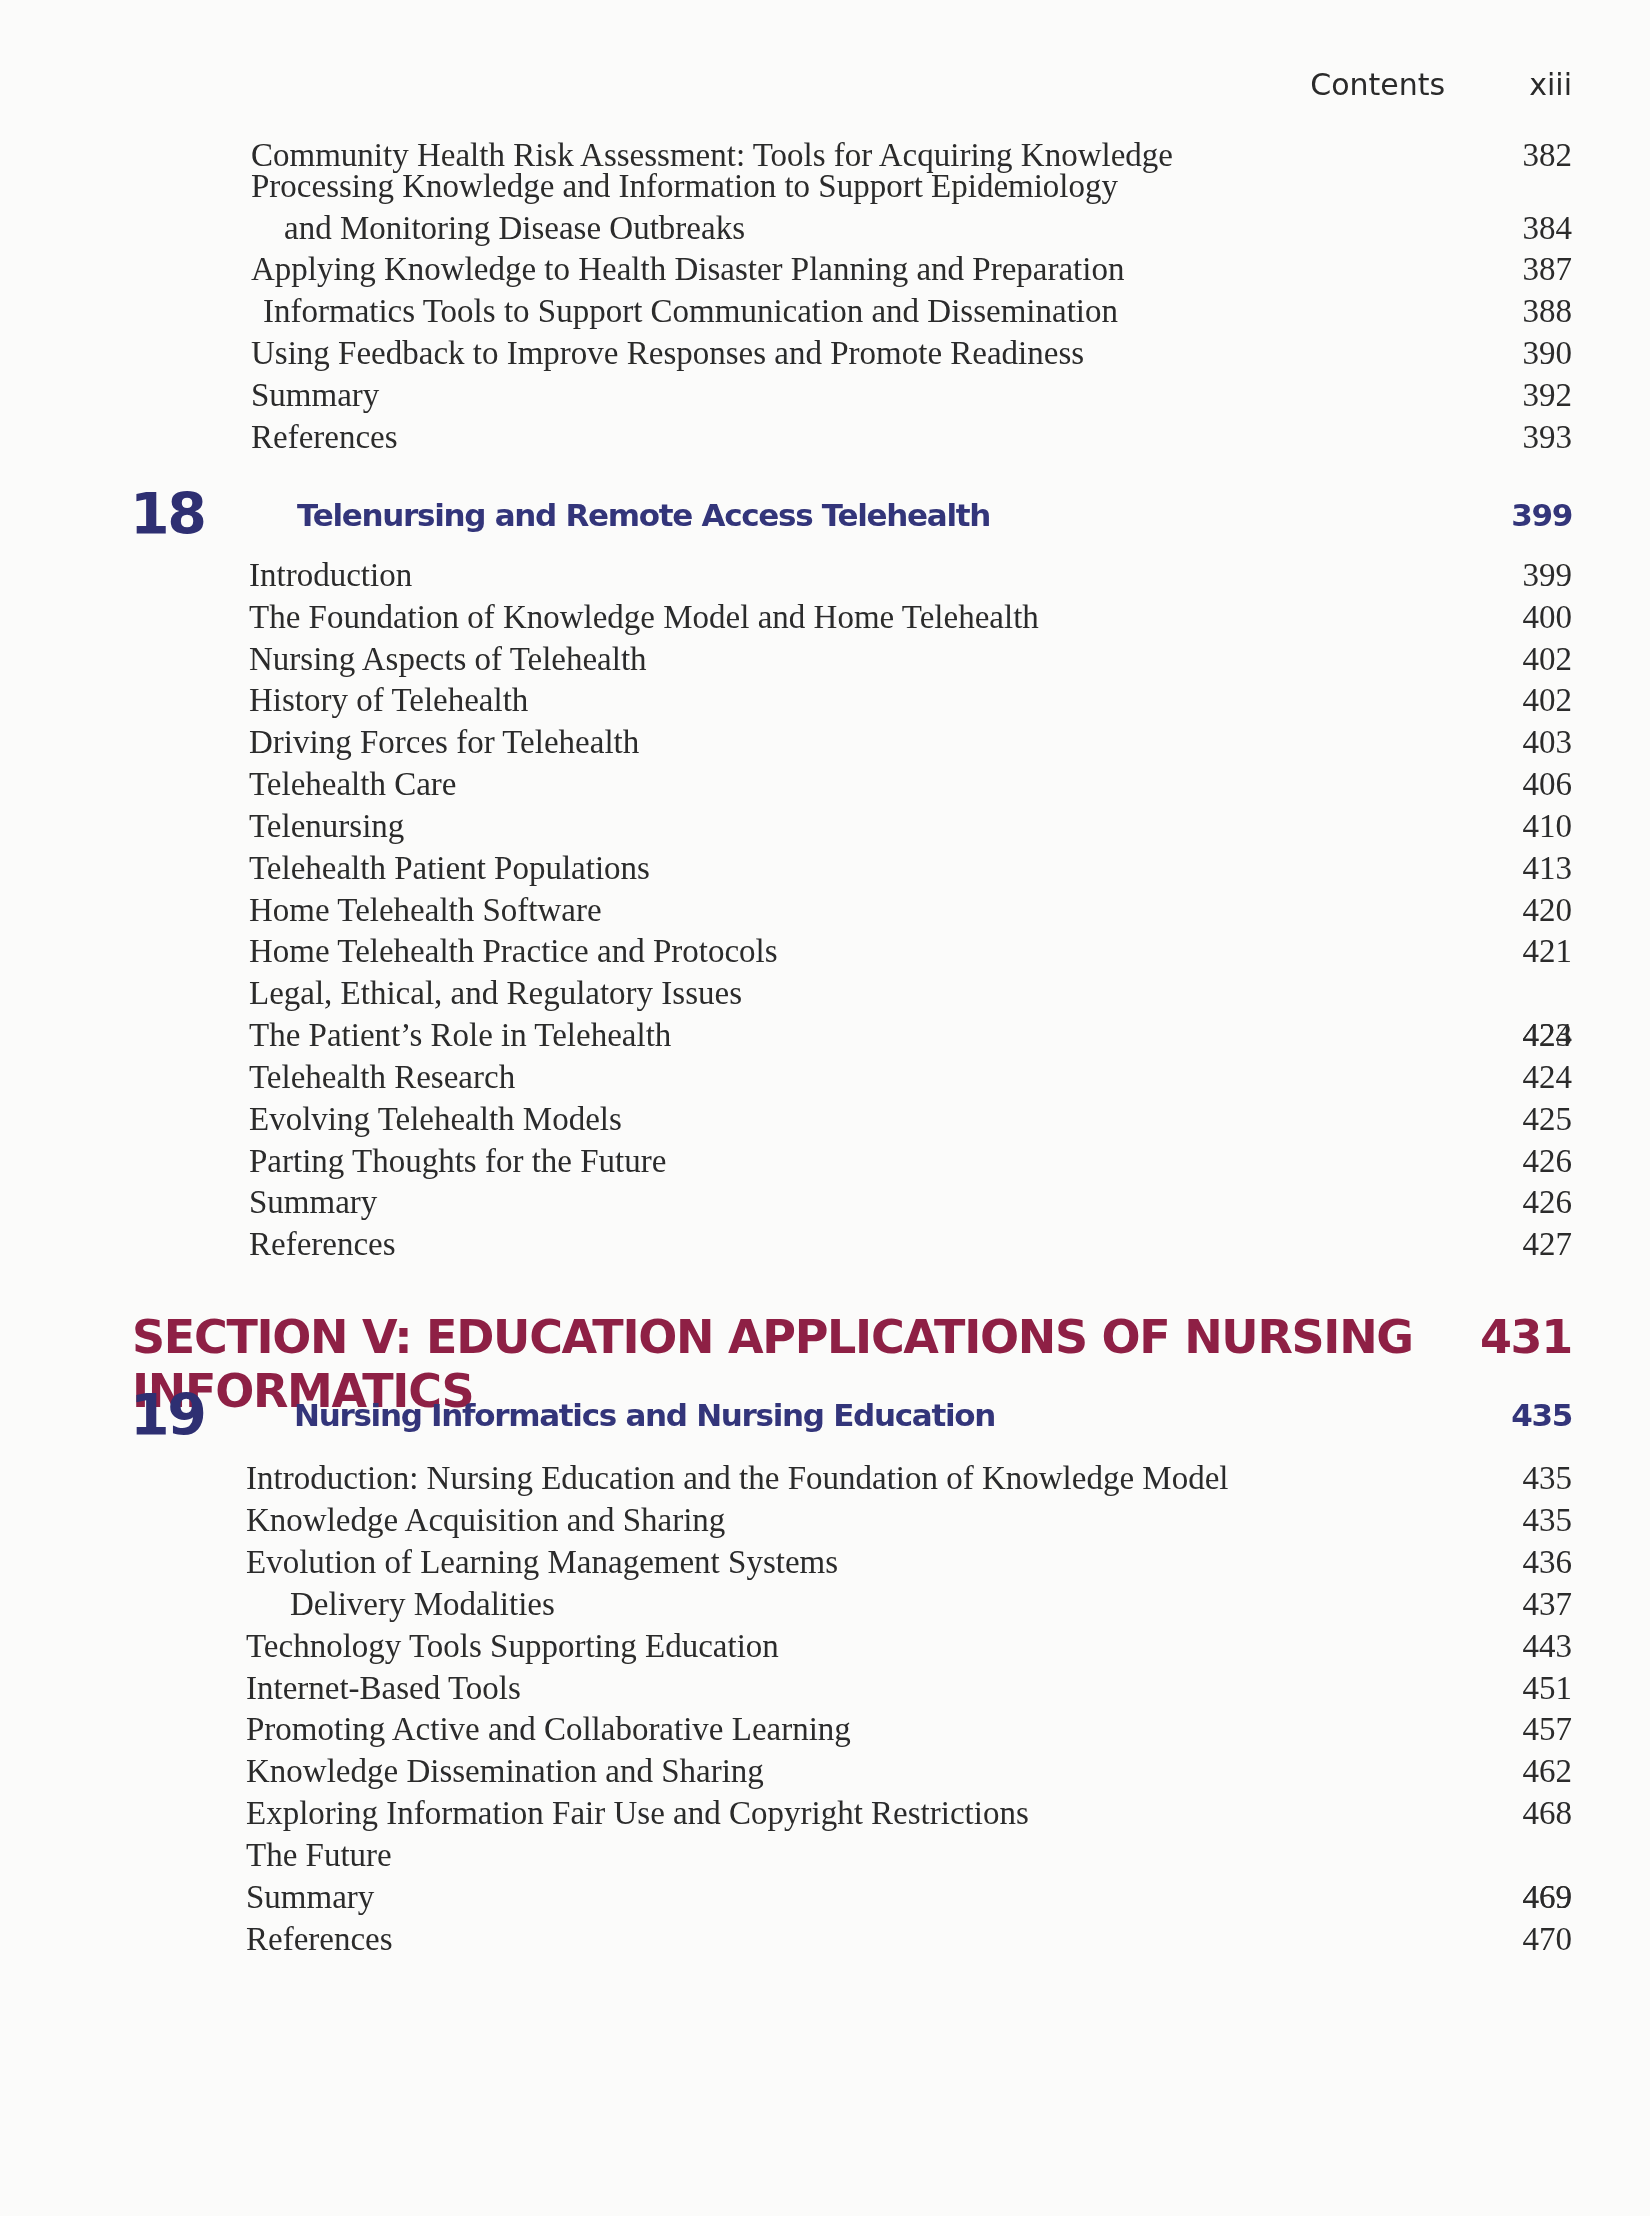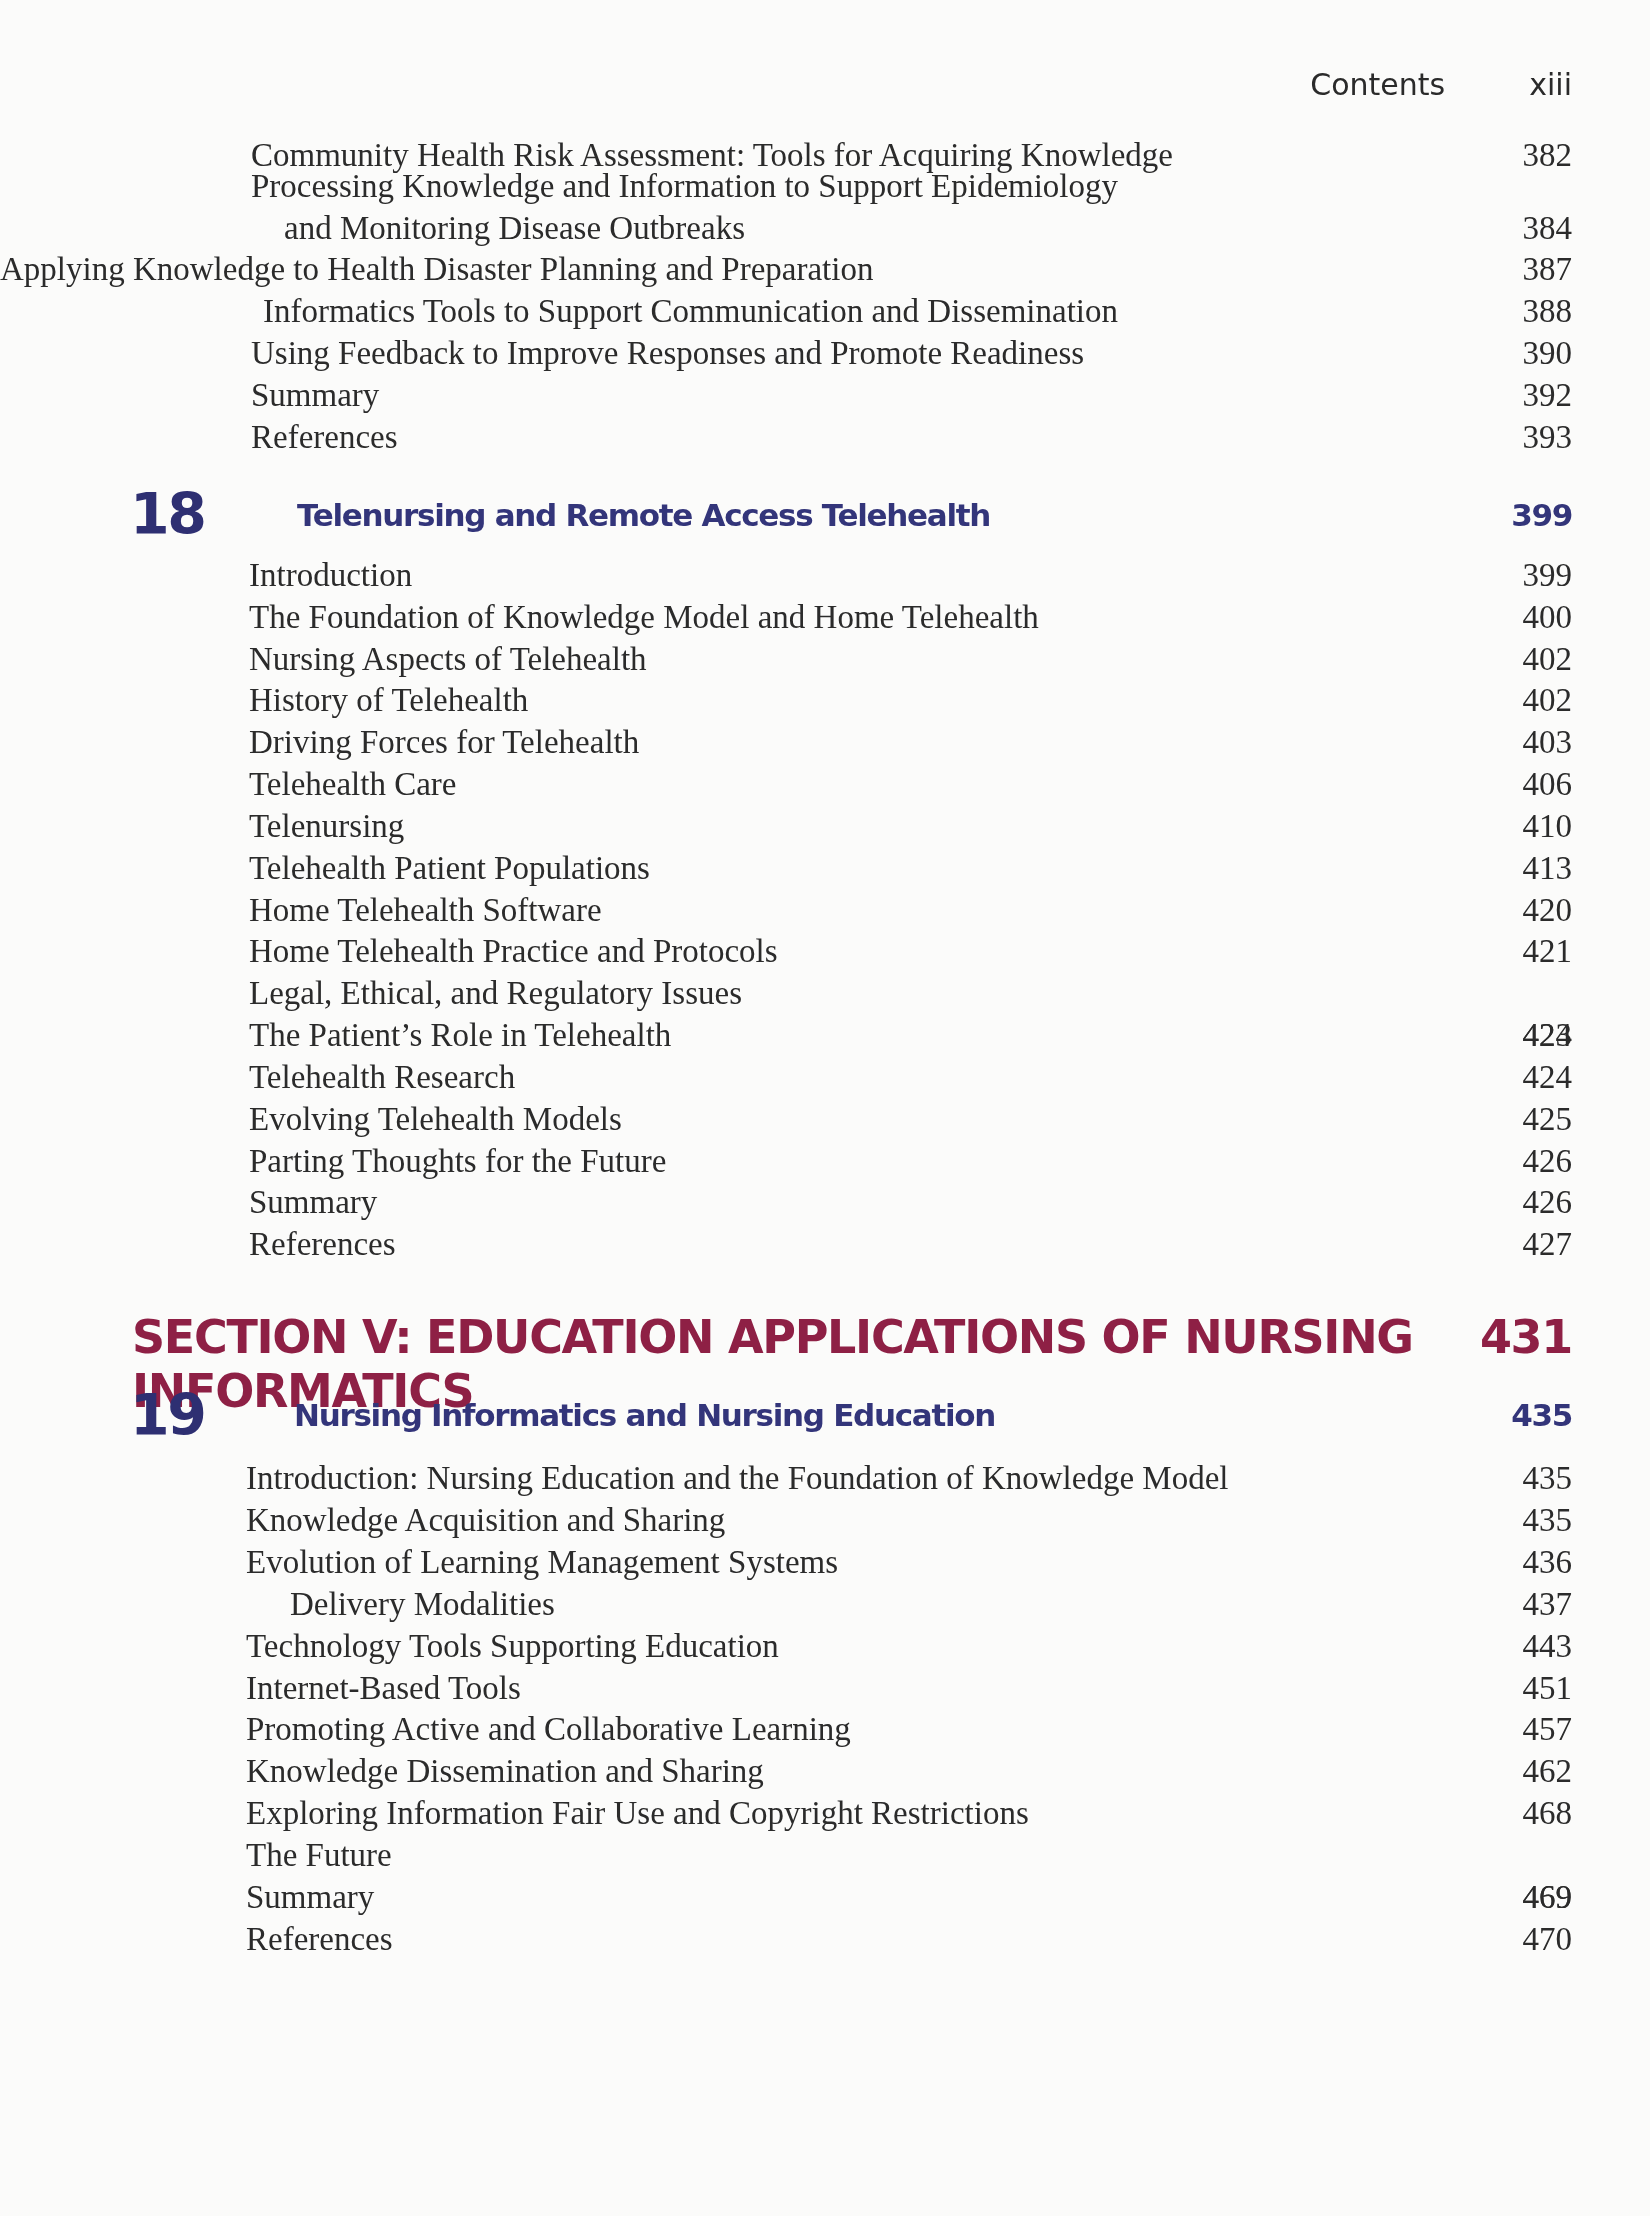--- a/index.html
+++ b/index.html
@@ -56,21 +56,21 @@
       <span class="p">382</span>
     </div>
     <div class="entry" style="top: 165px; padding-left: 251px;">
       <span class="t">Processing Knowledge and Information to Support Epidemiology</span>
       <span class="p"></span>
     </div>
     <div class="entry" style="top: 207px; padding-left: 251px;">
       <span class="t">    and Monitoring Disease Outbreaks</span>
       <span class="p">384</span>
     </div>
-    <div class="entry" style="top: 248px;  gap: 25px;">
+    <div class="entry" style="top: 248px; padding-left: 251px; gap: 25px;">
       <span class="t">Applying Knowledge to Health Disaster Planning and Preparation</span>
       <span class="p">387</span>
     </div>
     <div class="entry" style="top: 290px; padding-left: 251px; margin-left: 12px;">
       <span class="t">Informatics Tools to Support Communication and Dissemination</span>
       <span class="p">388</span>
     </div>
     <div class="entry" style="top: 332px; padding-left: 251px;">
       <span class="t">Using Feedback to Improve Responses and Promote Readiness</span>
       <span class="p">390</span>

